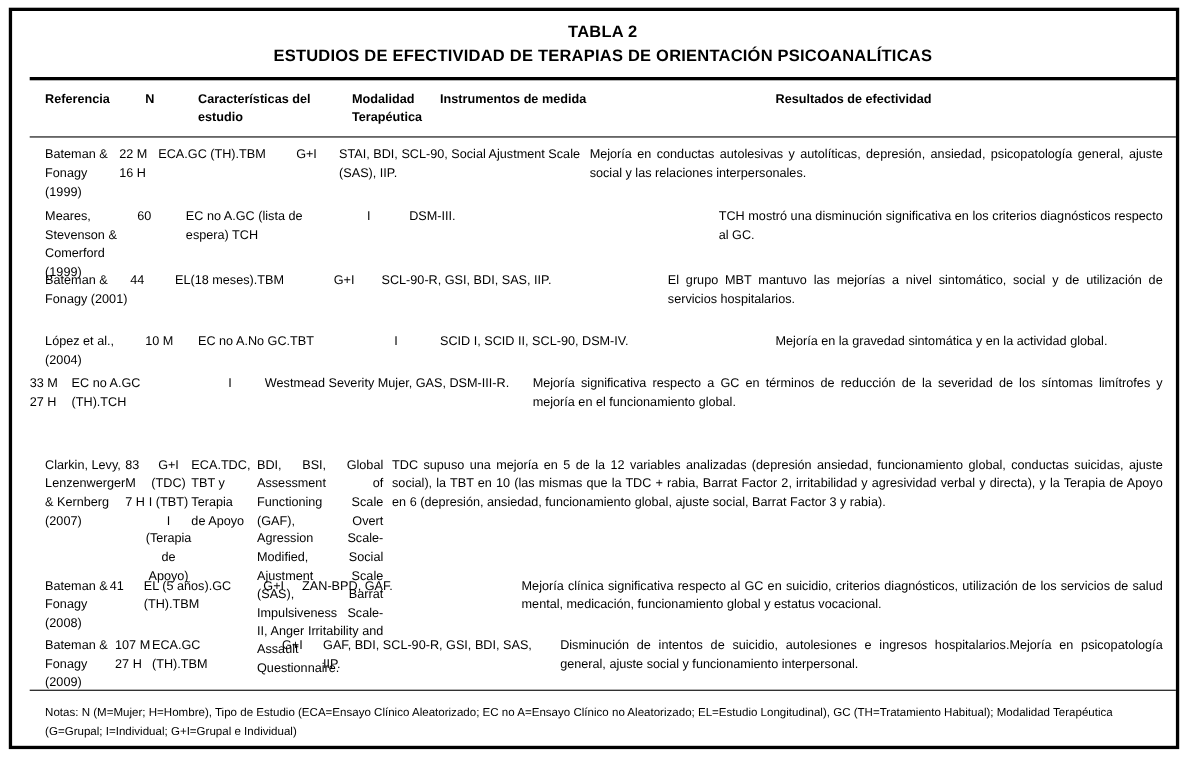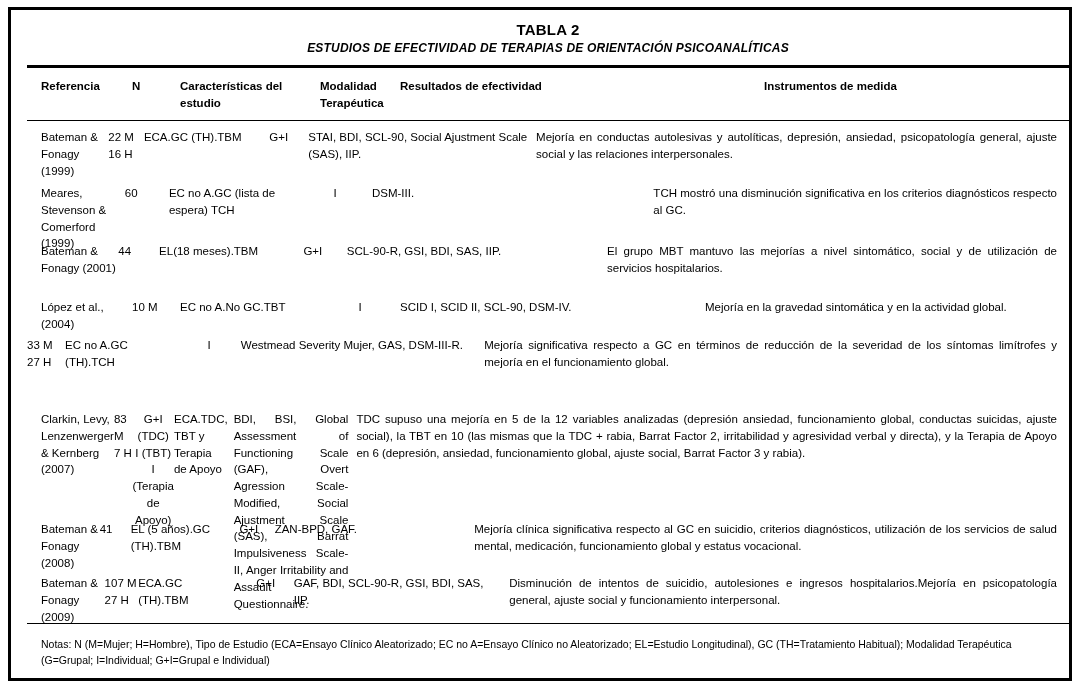--- a/index.html
+++ b/index.html
@@ -39,21 +39,21 @@
     text-align: center;
     border-bottom: 3px solid #000000;
     flex: 0 0 auto;
   }
   .title-line {
     font-weight: bold;
     letter-spacing: 0.2px;
     line-height: 1.42;
   }
   .title-main { font-size: 15px; }
-  .title-sub  { font-size: 12px; font-style: italic; }
+  .title-sub  { font-size: 15px; }
 
   
   .thead {
     flex: 0 0 auto;
     border-bottom: 1px solid #000000;
     padding: 10px 0 9px 0;
   }
   .row {
     display: flex;
     width: 100%;
@@ -125,22 +125,22 @@
       <div class="title-line title-main">TABLA 2</div>
       <div class="title-line title-sub">ESTUDIOS DE EFECTIVIDAD DE TERAPIAS DE ORIENTACIÓN PSICOANALÍTICAS</div>
     </div>
 
     <div class="thead">
       <div class="row">
         <div class="cell c-ref">Referencia</div>
         <div class="cell c-n">N</div>
         <div class="cell c-char">Características del estudio</div>
         <div class="cell c-mod">Modalidad Terapéutica</div>
+        <div class="cell c-instr">Instrumentos de medida</div>
         <div class="cell c-res">Resultados de efectividad</div>
-        <div class="cell c-instr">Instrumentos de medida</div>
       </div>
     </div>
 
     <div class="tbody">
 
       <div class="trow h1">
         <div class="cell c-ref">Bateman &amp; Fonagy (1999)</div>
         <div class="cell c-n" style="white-space: pre-line;">22 M
 16 H</div>
         <div class="cell c-char">ECA.GC (TH).TBM</div>

